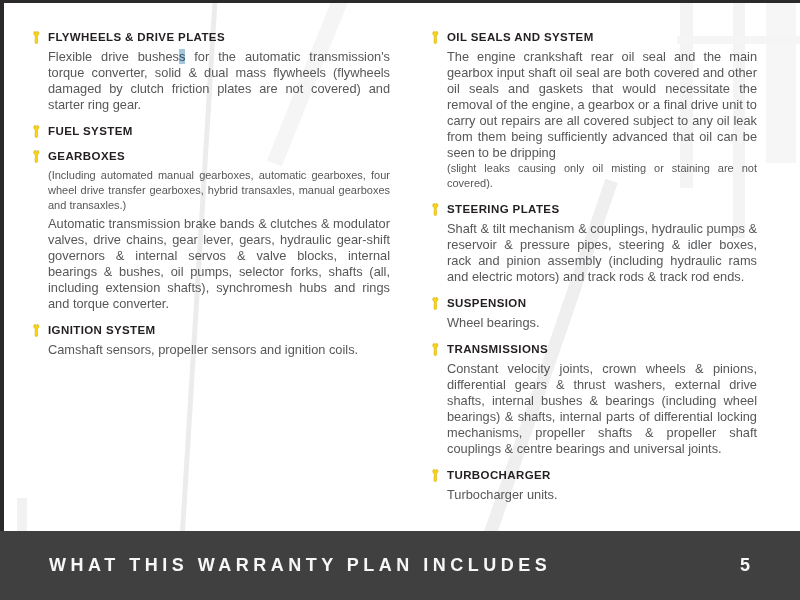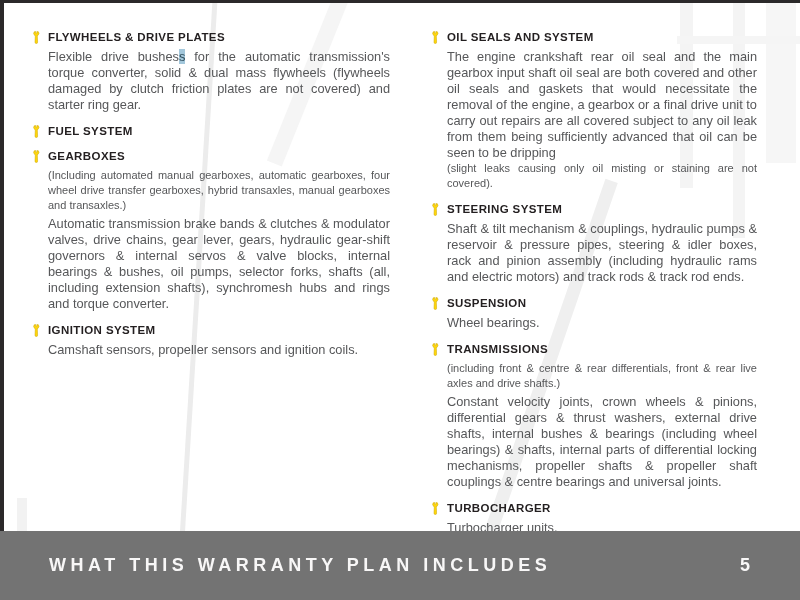--- a/index.html
+++ b/index.html
@@ -40,21 +40,21 @@
   }
   .note {
     margin:0 0 3px 15px; font-size:11px; line-height:15px;
     color:#565759; text-align:justify;
   }
   .note-after { margin-top:0; }
   .hl { background:#a3c7db; color:#2e4c5a; }
 
   footer {
     position:absolute; left:0; top:531px; width:800px; height:69px;
-    background:#737373; display:flex; align-items:center; z-index:2;
+    background:#404040; display:flex; align-items:center; z-index:2;
   }
   .footer-title {
     color:#f8f7f7; font-size:18px; font-weight:bold;
     letter-spacing:4.5px; margin-left:49px; white-space:nowrap;
   }
   .page-num {
     margin-left:auto; margin-right:50px; color:#f8f7f7;
     font-size:18px; font-weight:bold;
   }
 </style>
@@ -141,21 +141,21 @@
       <p class="note note-after">(slight leaks causing only oil misting or staining are not covered).</p>
     </section>
 
     <section>
       <div class="sec-head">
         <span class="bullet">
           <svg width="9" height="13" viewBox="0 0 9 13">
               <path fill="#FFD60A" stroke="#C8A400" stroke-width="0.5" d="M2.7 0.5 L1.2 0.8 0.6 2.6 1.6 4.4 2.3 4.6 2.0 11.2 Q2.0 12.5 3.3 12.5 Q4.6 12.5 4.6 11.2 L4.3 4.6 5.0 4.4 6.0 2.6 5.4 0.8 3.9 0.5 3.9 2.2 2.7 2.2 Z"></path>
             </svg>
         </span>
-        <h3>STEERING SYSTEM</h3>
+        <h3>STEERING PLATES</h3>
       </div>
       <p class="body">Shaft &amp; tilt mechanism &amp; couplings, hydraulic pumps &amp; reservoir &amp; pressure pipes, steering &amp; idler boxes, rack and pinion assembly (including hydraulic rams and electric motors) and track rods &amp; track rod ends.</p>
     </section>
 
     <section>
       <div class="sec-head">
         <span class="bullet">
           <svg width="9" height="13" viewBox="0 0 9 13">
               <path fill="#FFD60A" stroke="#C8A400" stroke-width="0.5" d="M2.7 0.5 L1.2 0.8 0.6 2.6 1.6 4.4 2.3 4.6 2.0 11.2 Q2.0 12.5 3.3 12.5 Q4.6 12.5 4.6 11.2 L4.3 4.6 5.0 4.4 6.0 2.6 5.4 0.8 3.9 0.5 3.9 2.2 2.7 2.2 Z"></path>
             </svg>
@@ -167,21 +167,20 @@
 
     <section>
       <div class="sec-head">
         <span class="bullet">
           <svg width="9" height="13" viewBox="0 0 9 13">
               <path fill="#FFD60A" stroke="#C8A400" stroke-width="0.5" d="M2.7 0.5 L1.2 0.8 0.6 2.6 1.6 4.4 2.3 4.6 2.0 11.2 Q2.0 12.5 3.3 12.5 Q4.6 12.5 4.6 11.2 L4.3 4.6 5.0 4.4 6.0 2.6 5.4 0.8 3.9 0.5 3.9 2.2 2.7 2.2 Z"></path>
             </svg>
         </span>
         <h3>TRANSMISSIONS</h3>
       </div>
-      <p class="note">(including front &amp; centre &amp; rear differentials, front &amp; rear live axles and drive shafts.)</p>
       <p class="body">Constant velocity joints, crown wheels &amp; pinions, differential gears &amp; thrust washers, external drive shafts, internal bushes &amp; bearings (including wheel bearings) &amp; shafts, internal parts of differential locking mechanisms, propeller shafts &amp; propeller shaft couplings &amp; centre bearings and universal joints.</p>
     </section>
 
     <section>
       <div class="sec-head">
         <span class="bullet">
           <svg width="9" height="13" viewBox="0 0 9 13">
               <path fill="#FFD60A" stroke="#C8A400" stroke-width="0.5" d="M2.7 0.5 L1.2 0.8 0.6 2.6 1.6 4.4 2.3 4.6 2.0 11.2 Q2.0 12.5 3.3 12.5 Q4.6 12.5 4.6 11.2 L4.3 4.6 5.0 4.4 6.0 2.6 5.4 0.8 3.9 0.5 3.9 2.2 2.7 2.2 Z"></path>
             </svg>
         </span>

